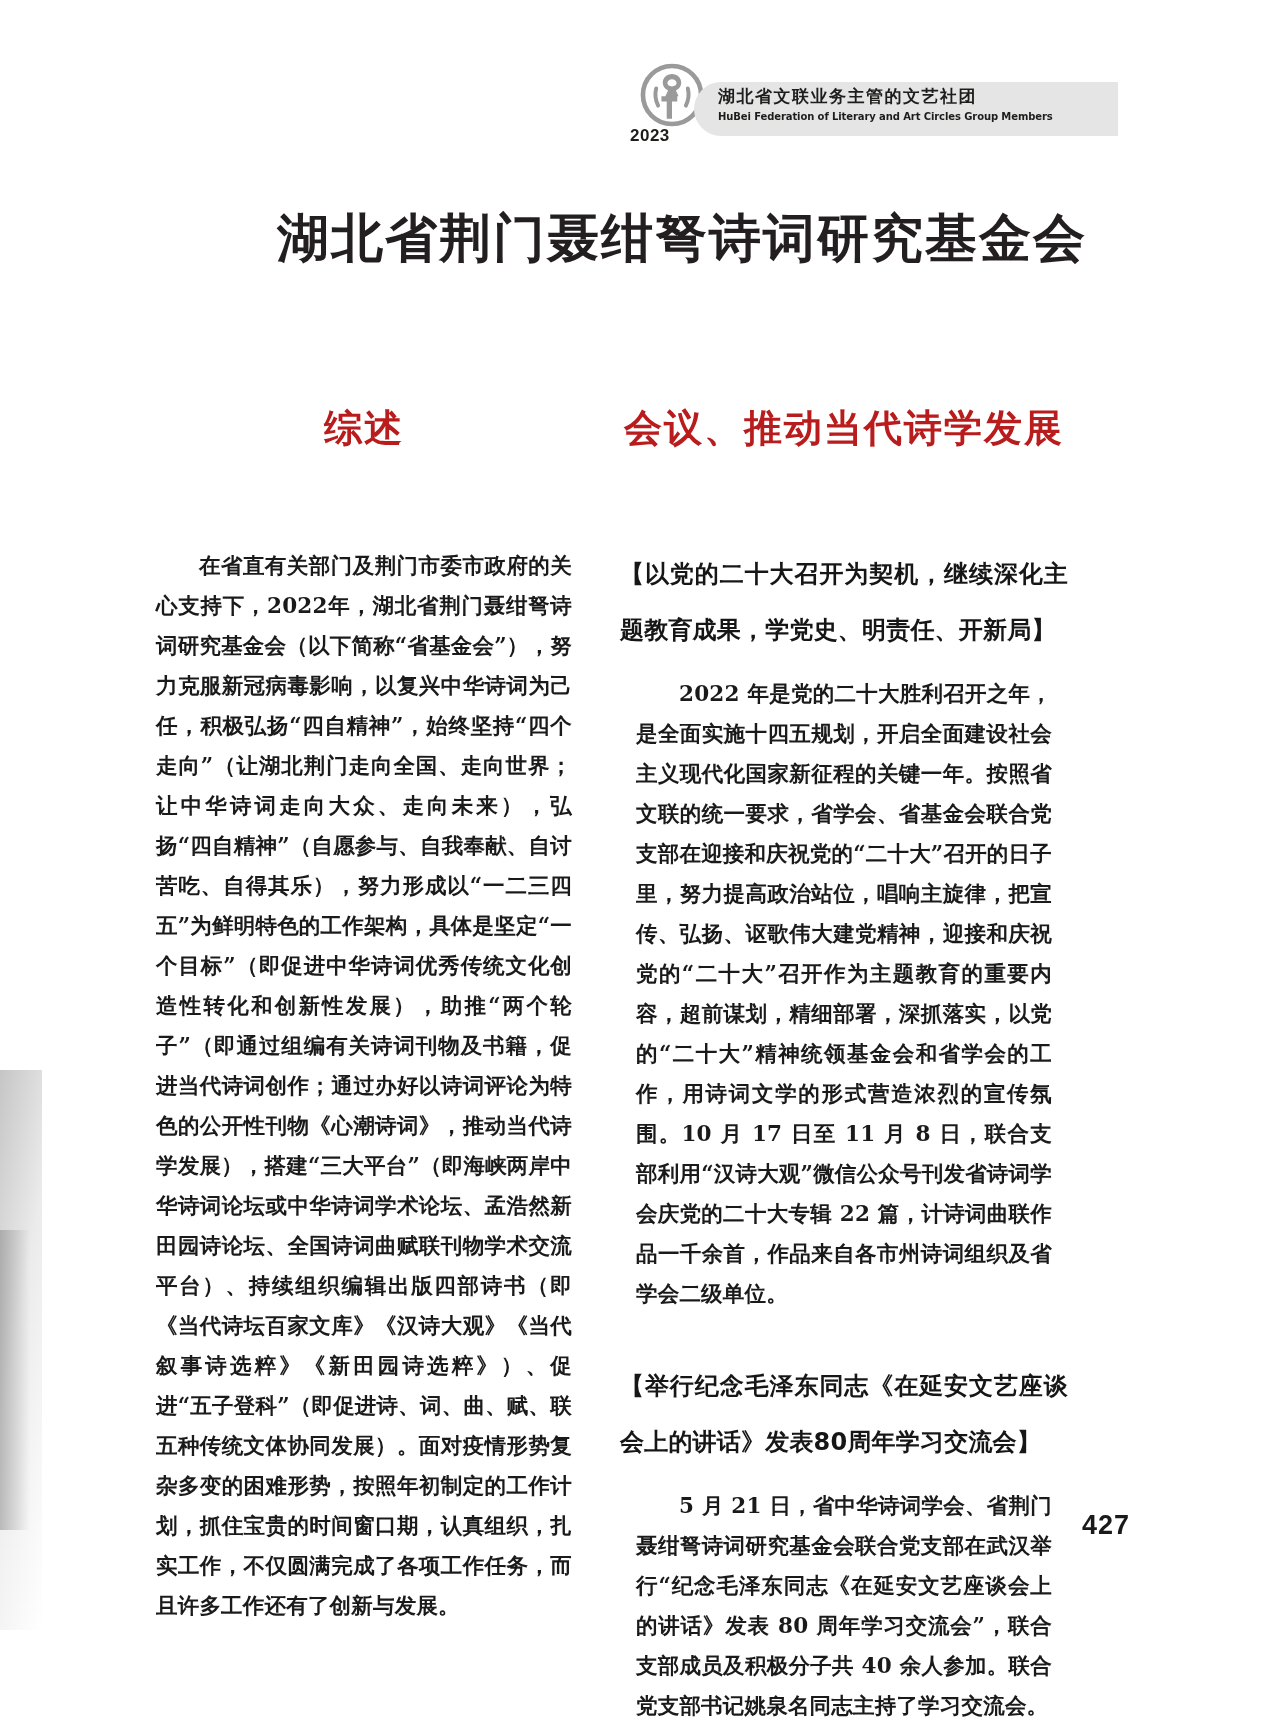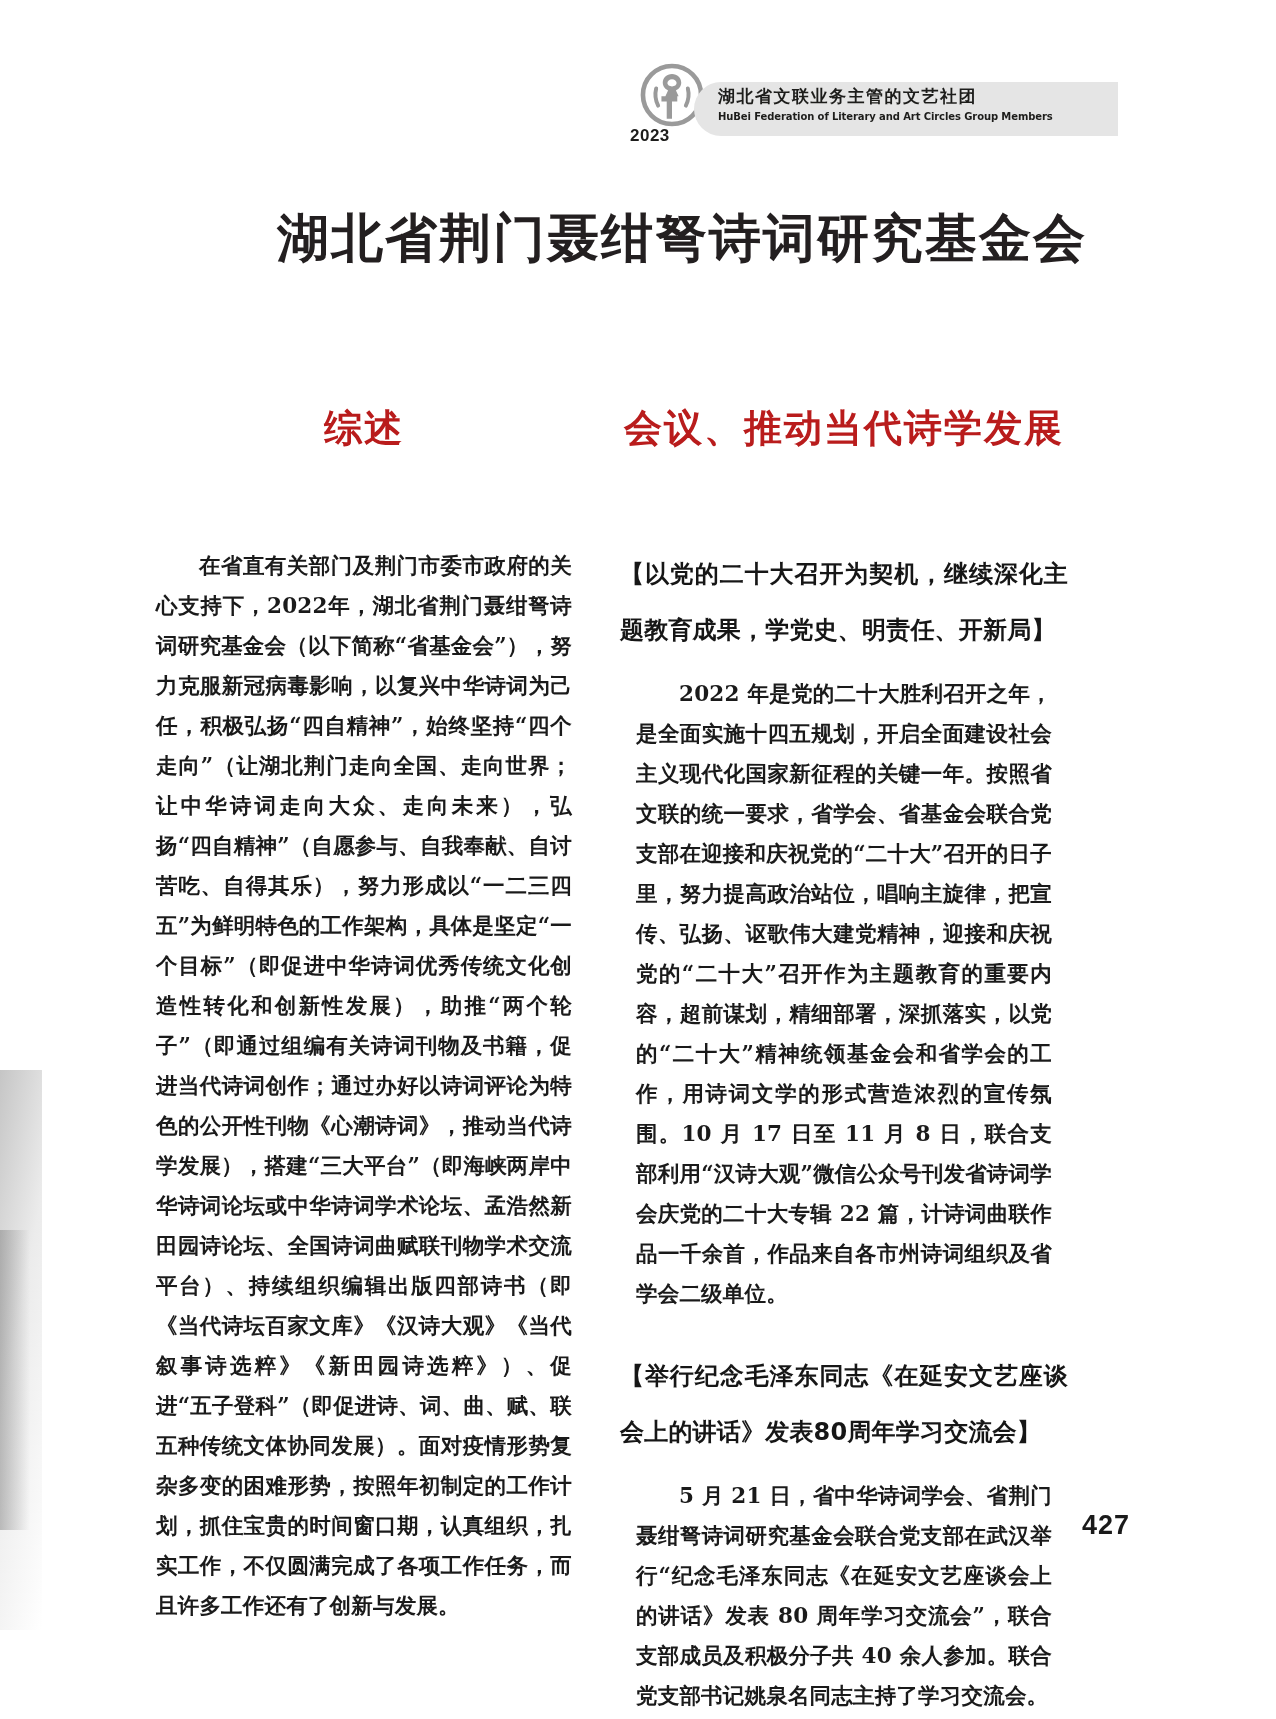--- a/index.html
+++ b/index.html
@@ -161,21 +161,21 @@
     margin: 0 0 2px 0;
     font-family: "DejaVu Sans", sans-serif;
     font-weight: bold;
     font-size: 24px;
     line-height: 56px;
     color: #161616;
     text-align: justify;
     text-justify: inter-character;
     letter-spacing: 0.2px;
   }
-  h3.sub-head.second { margin-top: 34px; }
+  h3.sub-head.second { margin-top: 44px; }
 
   
   .folio {
     position: absolute;
     right: 146px;
     bottom: 178px;
     font-family: "Liberation Sans", "DejaVu Sans", sans-serif;
     font-weight: bold;
     font-size: 27px;
     color: #1a1a1a;

